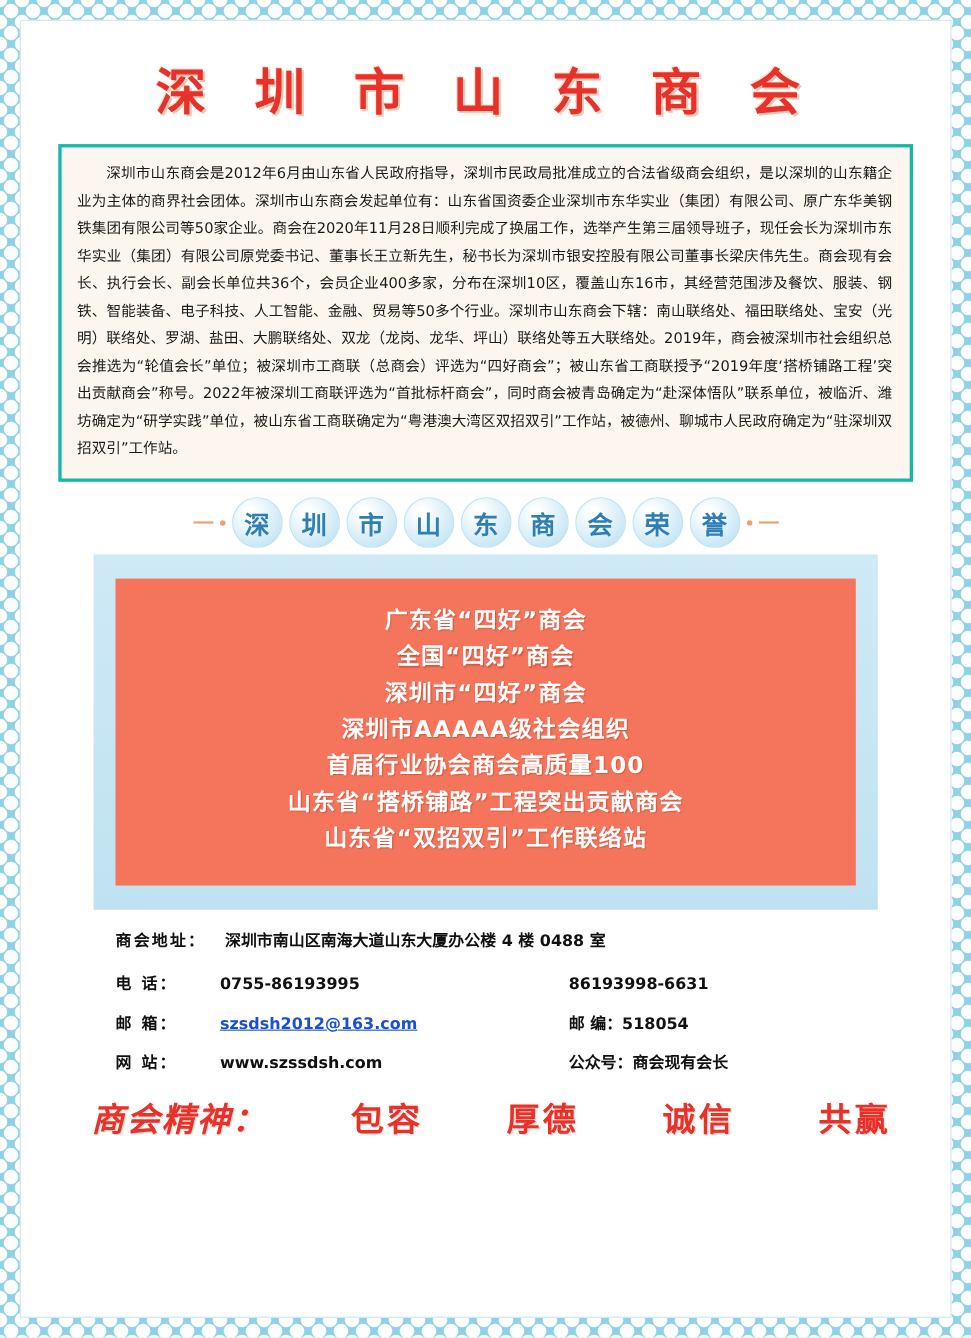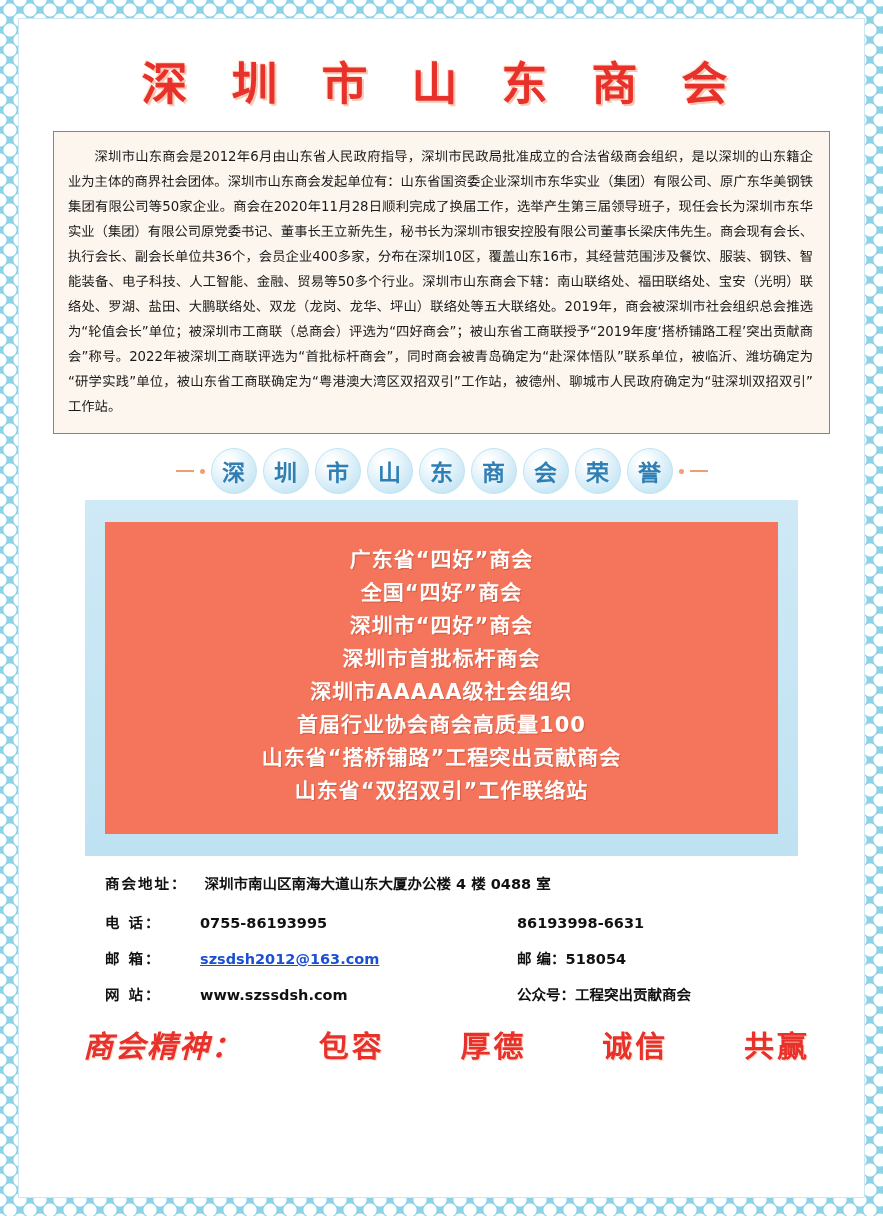--- a/index.html
+++ b/index.html
@@ -58,21 +58,21 @@
   .title-line2 {
     font-size: 42px;
     line-height: 56px;
     margin-top: 4px;
   }
 
   
   .intro-box {
     margin: 18px 4px 0 4px;
     background: #fdf6ee;
-    border: 1px solid #14b8a6;
+    border: 3px solid #14b8a6;
     padding: 12px 16px 14px 14px;
     box-sizing: border-box;
   }
   .intro-text {
     font-size: 13.3px;
     line-height: 25px;
     color: #1a1a1a;
     text-align: justify;
     text-indent: 2em;
     font-family: "DejaVu Sans", "Liberation Sans", sans-serif;
@@ -218,21 +218,20 @@
           <span class="honor-char">誉</span>
           <span class="honor-dot"></span>
           <span class="honor-dash"></span>
         </div>
 
         <div class="honor-panel">
           <div class="honor-inner">
             <div class="honor-item">广东省“四好”商会</div>
             <div class="honor-item">全国“四好”商会</div>
             <div class="honor-item">深圳市“四好”商会</div>
-            <div class="honor-item">深圳市首批标杆商会</div>
             <div class="honor-item">深圳市AAAAA级社会组织</div>
             <div class="honor-item">首届行业协会商会高质量100</div>
             <div class="honor-item">山东省“搭桥铺路”工程突出贡献商会</div>
             <div class="honor-item">山东省“双招双引”工作联络站</div>
           </div>
         </div>
       </div>
 
       <div class="contact">
         <div class="contact-row contact-address">
@@ -248,21 +247,21 @@
           <span class="c-label">邮 箱：</span>
           <span class="c-val"><a class="email-link" href="#">szsdsh2012@163.com</a></span>
           <span class="c-val2">
             <span>邮 编：</span><span>518054</span>
           </span>
         </div>
         <div class="contact-row">
           <span class="c-label">网 站：</span>
           <span class="c-val">www.szssdsh.com</span>
           <span class="c-val2">
-            <span>公众号：</span><span>工程突出贡献商会</span>
+            <span>公众号：</span><span>商会现有会长</span>
           </span>
         </div>
       </div>
 
       <div class="spirit">
         <span class="spirit-label">商会精神：</span>
         <span>包容</span>
         <span>厚德</span>
         <span>诚信</span>
         <span>共赢</span>

